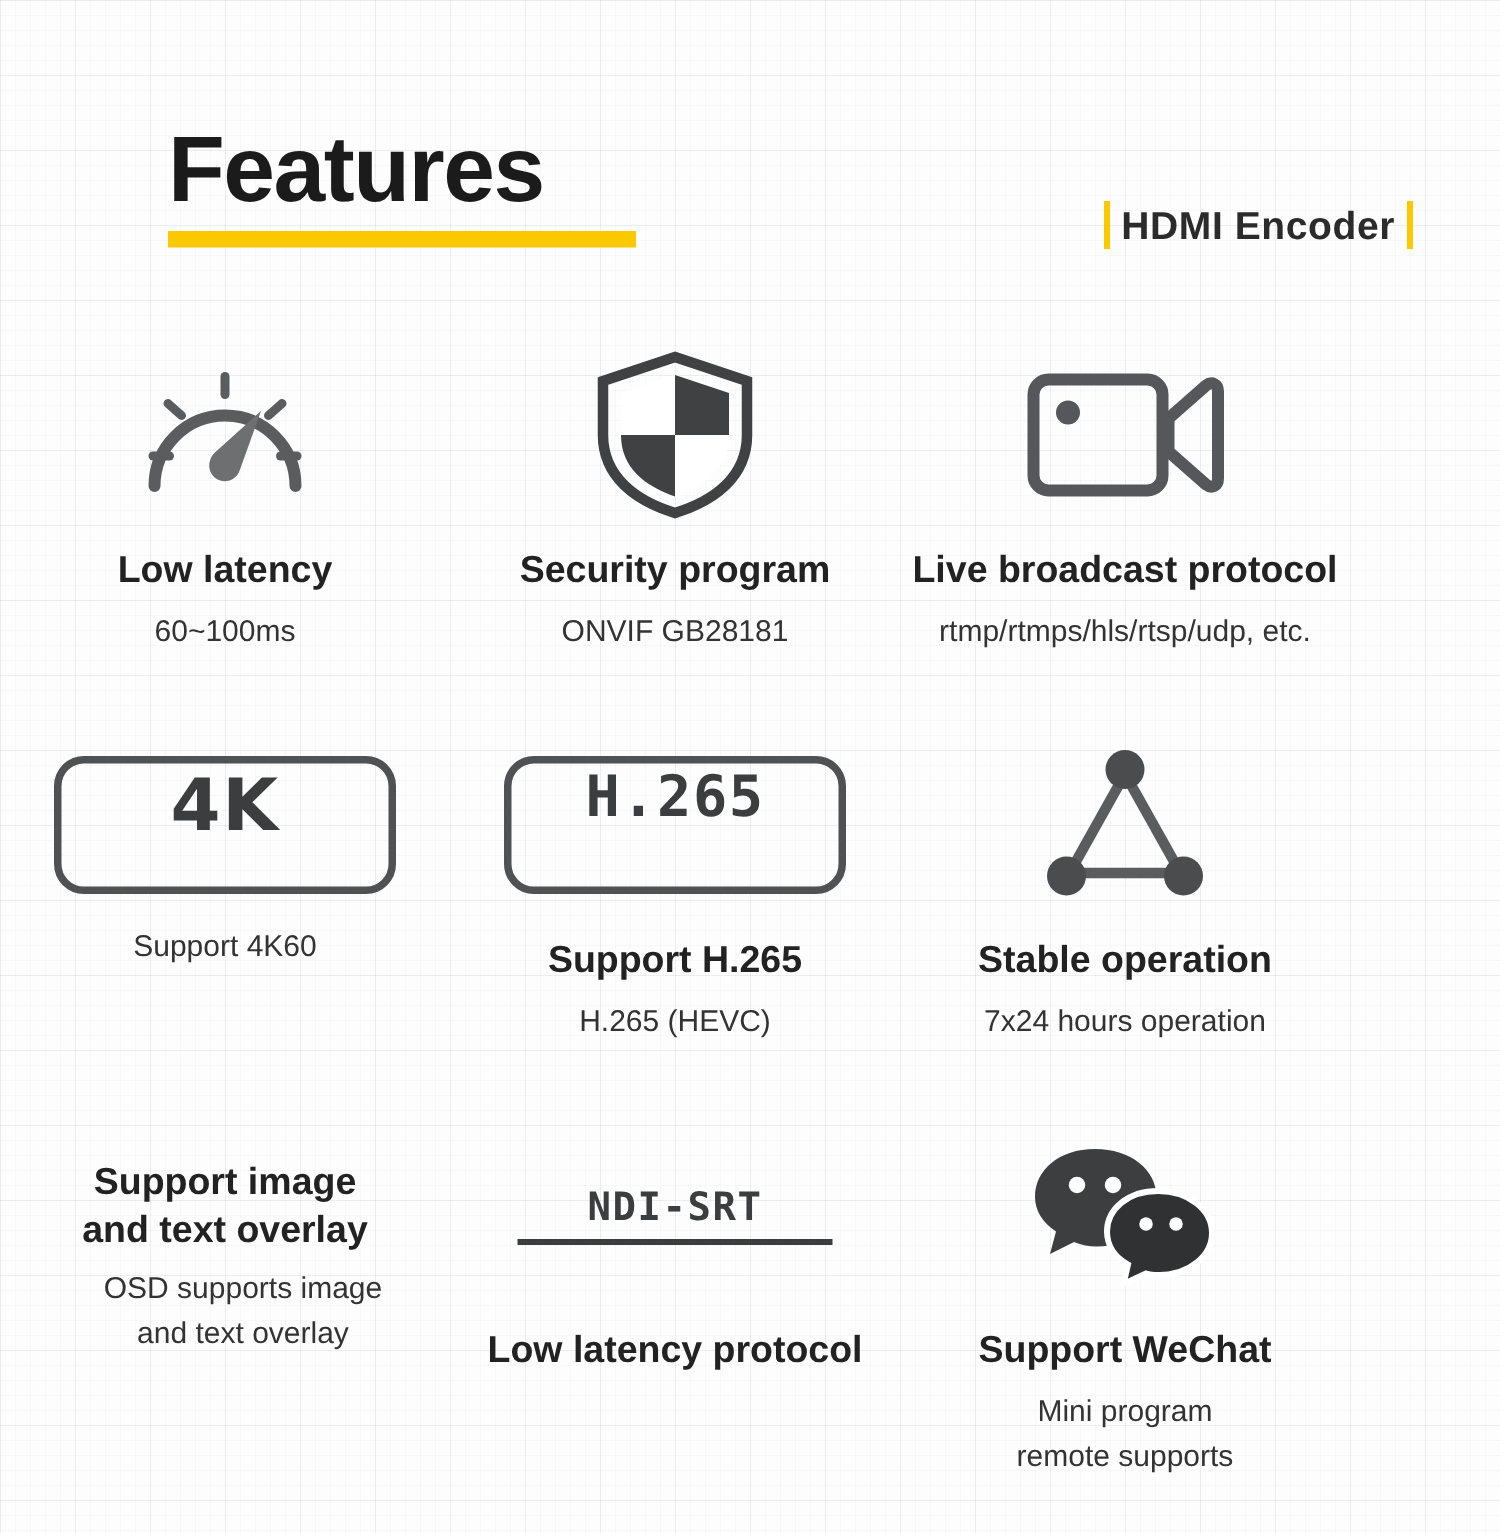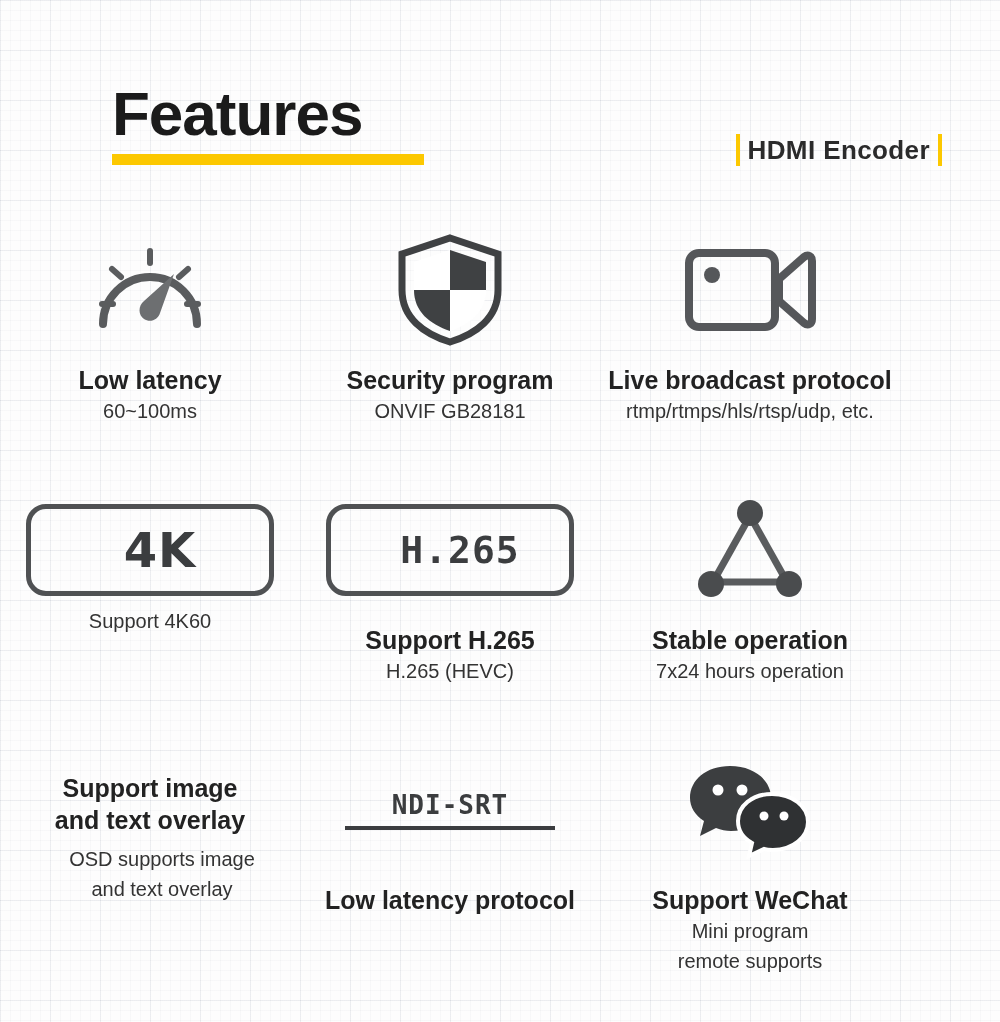--- a/index.html
+++ b/index.html
@@ -103,35 +103,34 @@
     color: #222222;
     text-align: center;
     line-height: 32px;
     margin-top: 18px;
   }
   .cap-sub {
     font-size: 20px;
     color: #333333;
     text-align: center;
     line-height: 30px;
+    margin-top: 10px;
   }
   .cap-sub.tight { margin-top: 8px; margin-left: 24px; }
 
   
   .pill {
     width: 218px;
     height: 82px;
     border: 5px solid #4f5153;
     border-radius: 20px;
     display: flex;
-    align-items: center;
     justify-content: center;
     color: #3b3d3f;
     font-weight: bold;
-    padding-left: 20px;
   }
   .pill .t4k {
     font-size: 48px;
     letter-spacing: 1px;
     font-family: "DejaVu Sans", sans-serif;
   }
   .pill .t265 {
     font-size: 38px;
     letter-spacing: 1px;
     font-family: "DejaVu Sans Mono", monospace;

